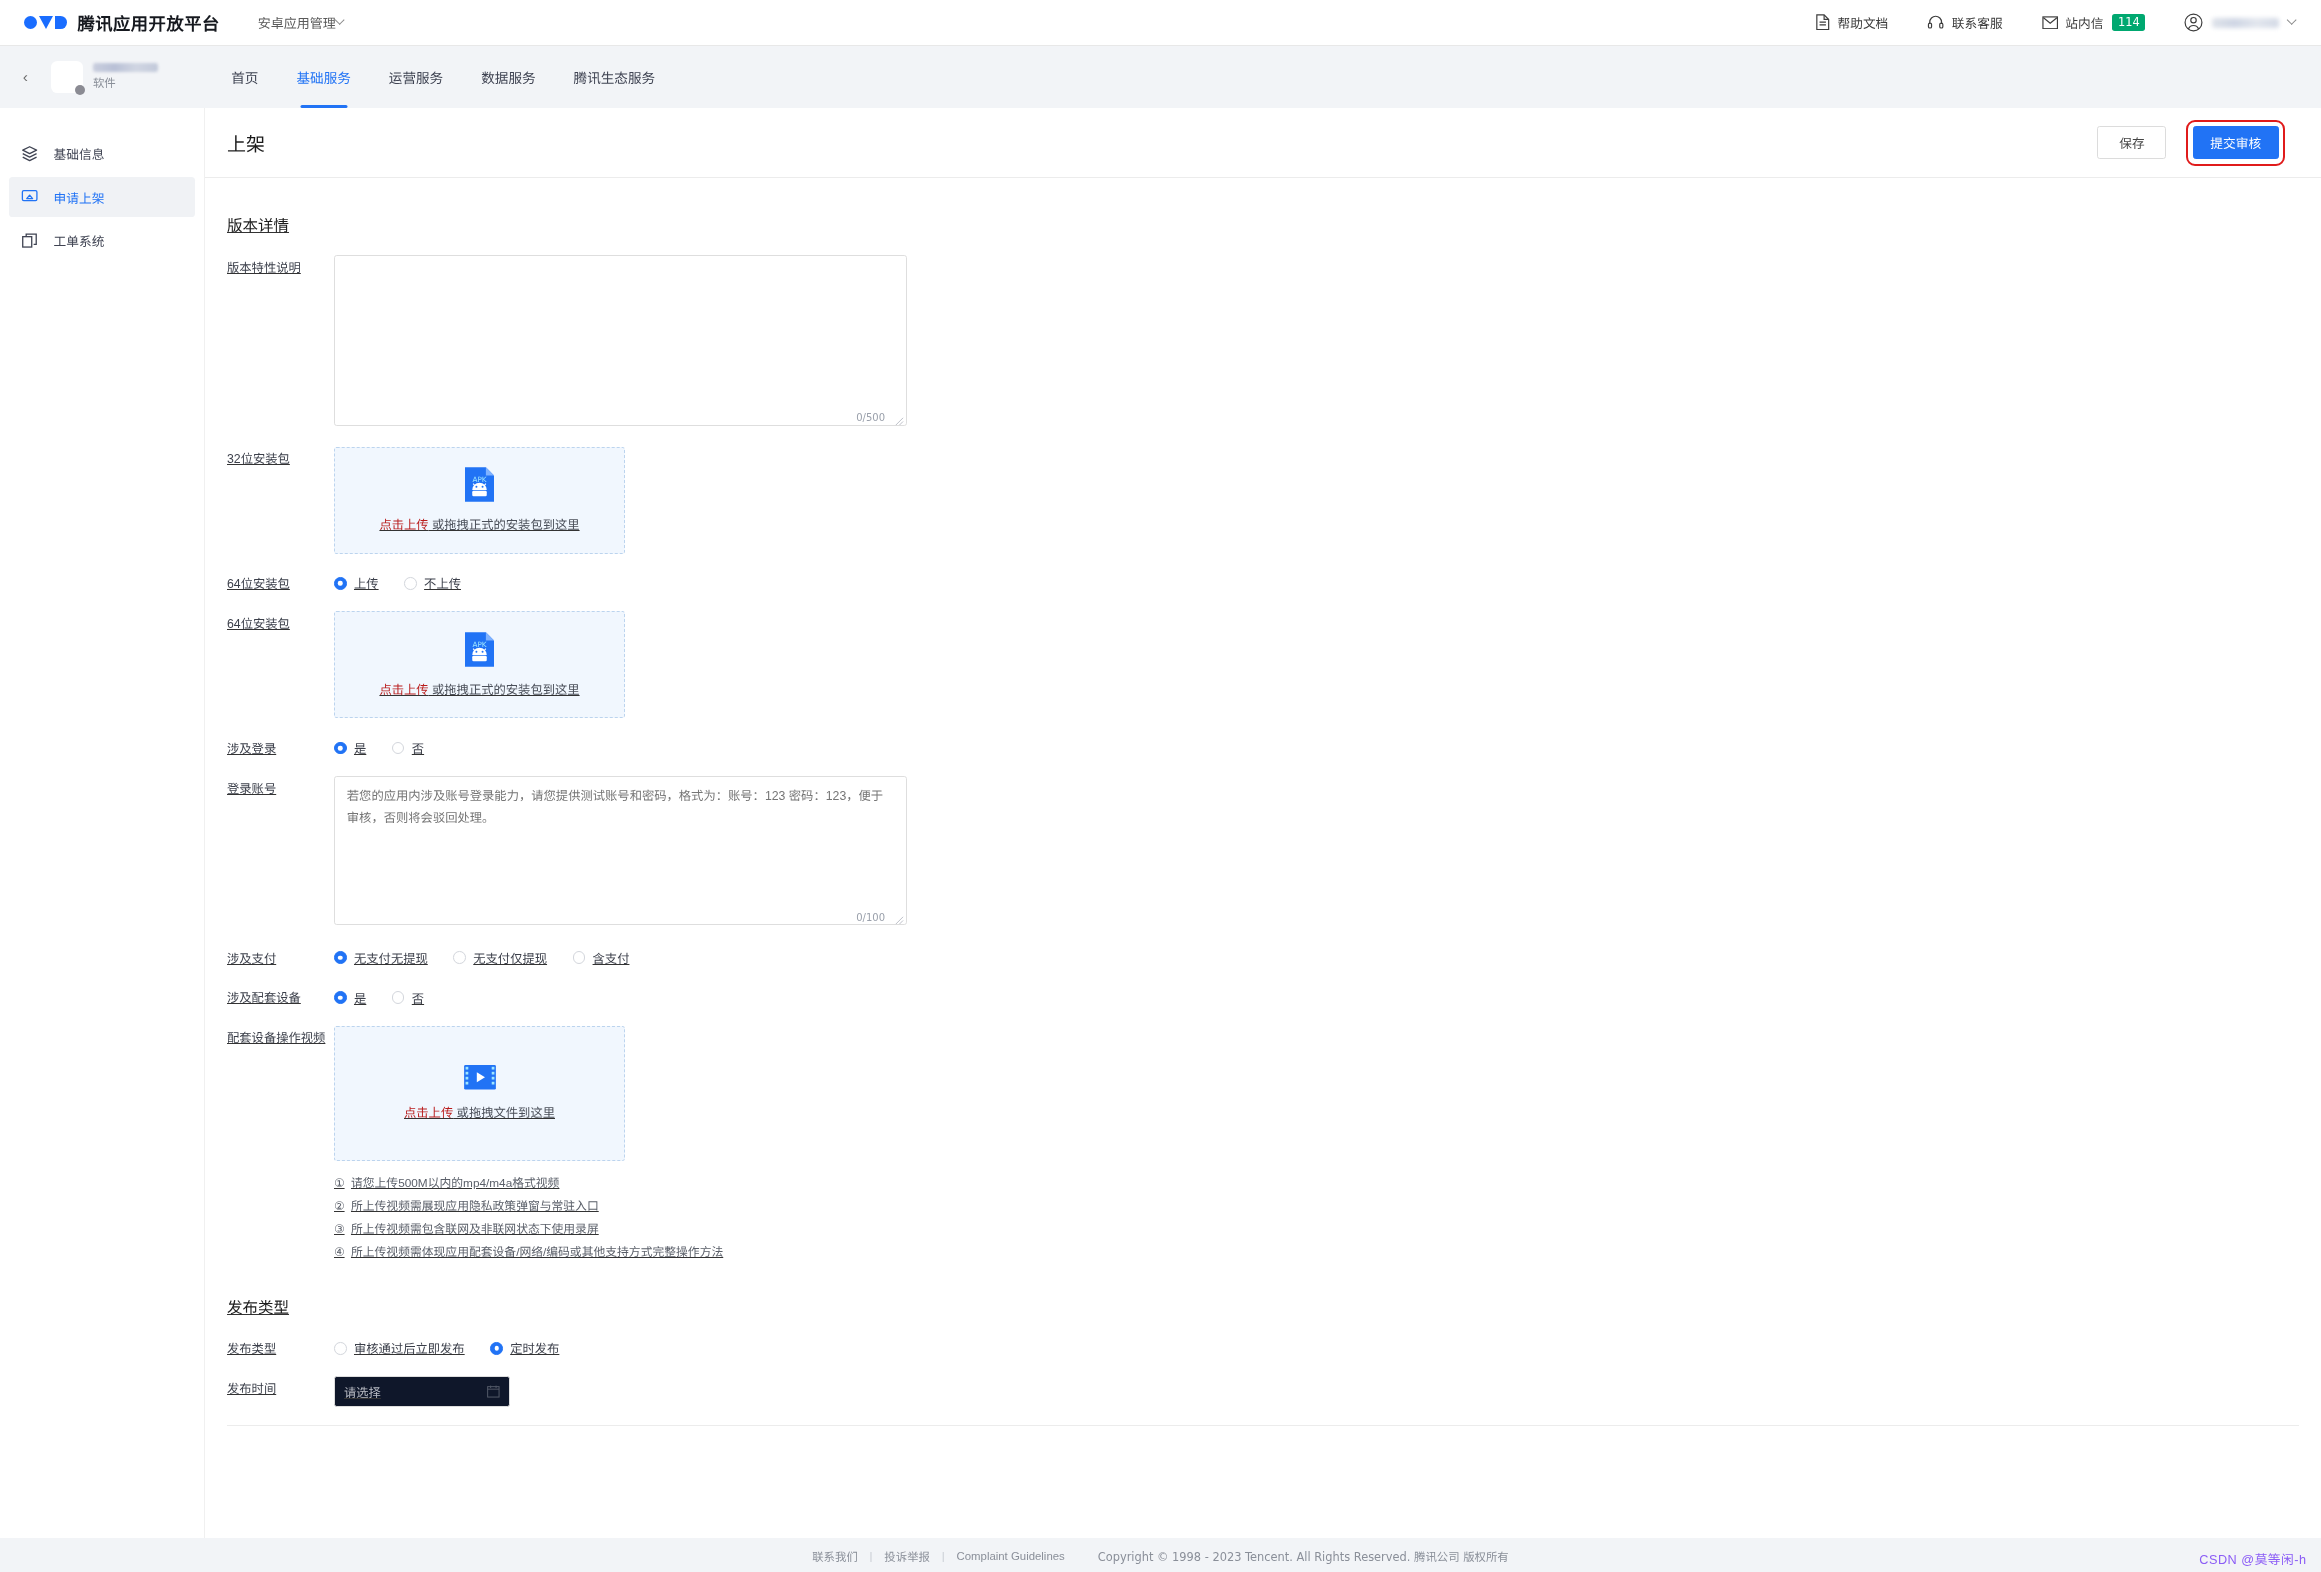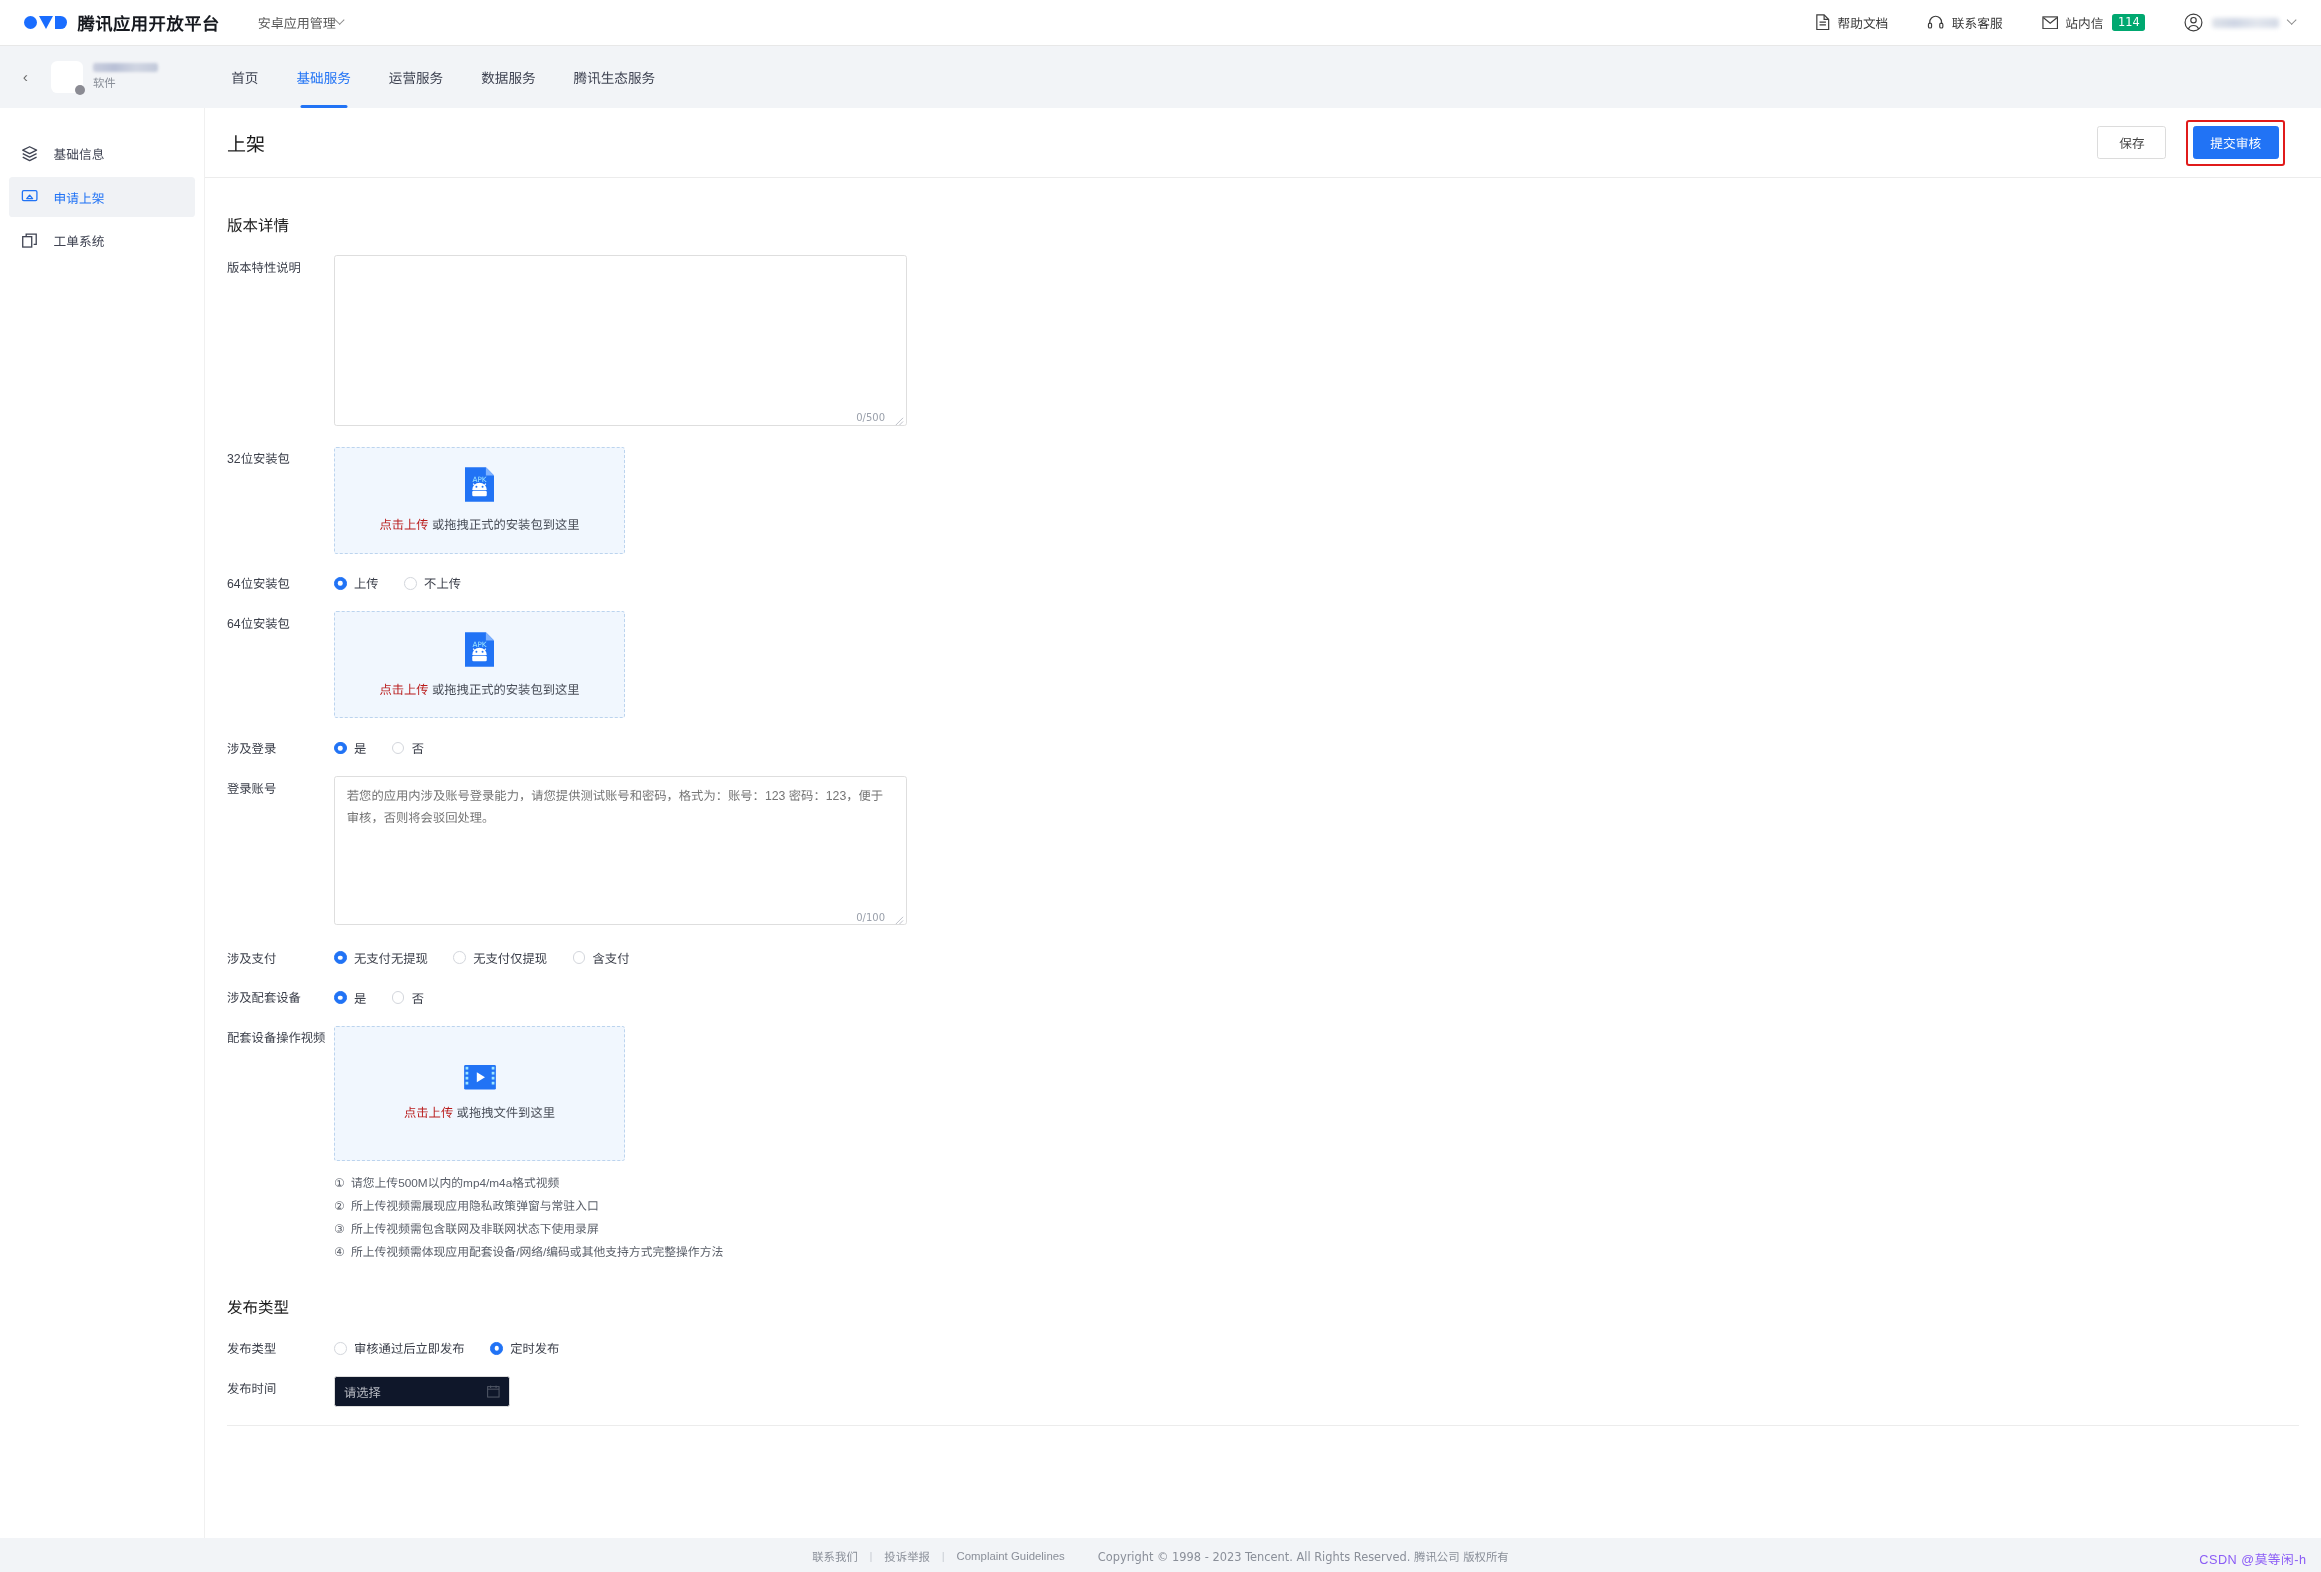--- a/index.html
+++ b/index.html
@@ -144,23 +144,23 @@
   }
   .page-title { font-size: 19px; color: #1b1b1b; }
   .page-actions { margin-left: auto; display: flex; align-items: center; gap: 20px; }
   .btn {
     height: 33px; min-width: 69px; padding: 0 16.4px;
     border-radius: 2.7px; font-size: 12.7px;
     display: inline-flex; align-items: center; justify-content: center;
     cursor: pointer; border: 0.9px solid #dcdcdc; background: #fff; color: #444;
   }
   .btn-primary { background: #2173f5; border-color: #2173f5; color: #fff; }
-  .hl-box { border: 2.7px solid #e01b1b; padding: 4.5px; border-radius: 3px; }
-
-  .form-area { padding: 35px 22px 9px 22px; }
+  .hl-box { border: 2.7px solid #e01b1b; padding: 4.5px; border-radius: 9px; }
+
+  .form-area { padding: 35px 22px 9px 22px; text-decoration: underline; }
   .sec-title { font-size: 15.5px; color: #1b1b1b; margin: 0 0 20px 0; font-weight: normal; }
   .sec-title-row { display: flex; align-items: baseline; gap: 33px; margin-bottom: 20px; }
   .sec-title-row .sec-title { margin: 0; }
   .warn-text { font-size: 11.8px; color: #e31c1c; }
   .warn-link { color: #2173f5; }
 
   .row { display: flex; align-items: flex-start; margin-bottom: 18px; }
   .row-label {
     width: 107px; flex: 0 0 107px;
     font-size: 12.3px; color: #3b3f4a; padding-top: 4.5px;

